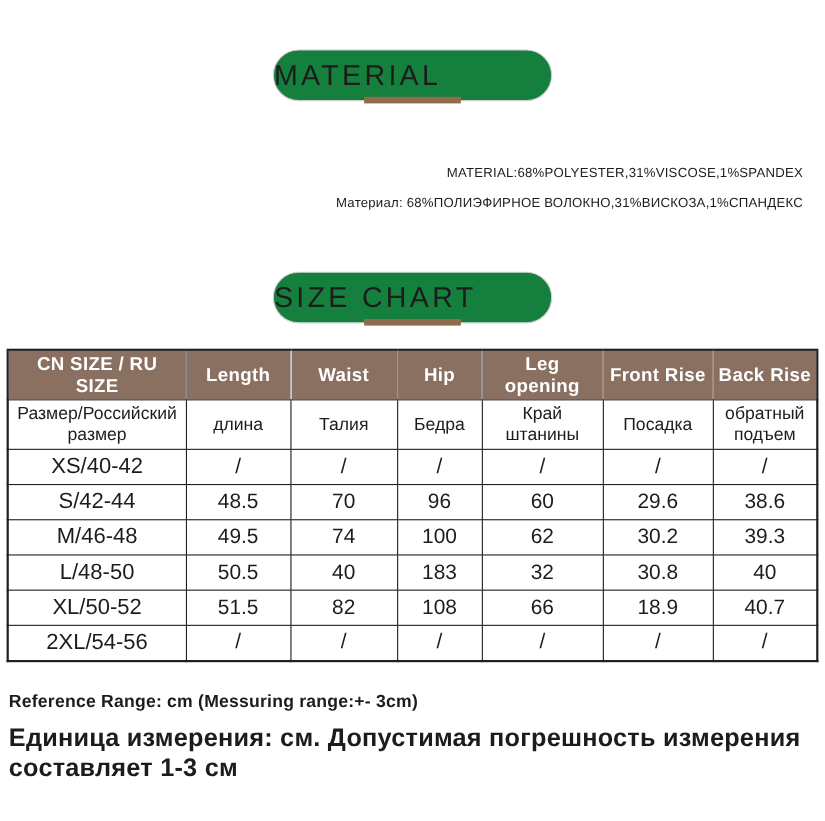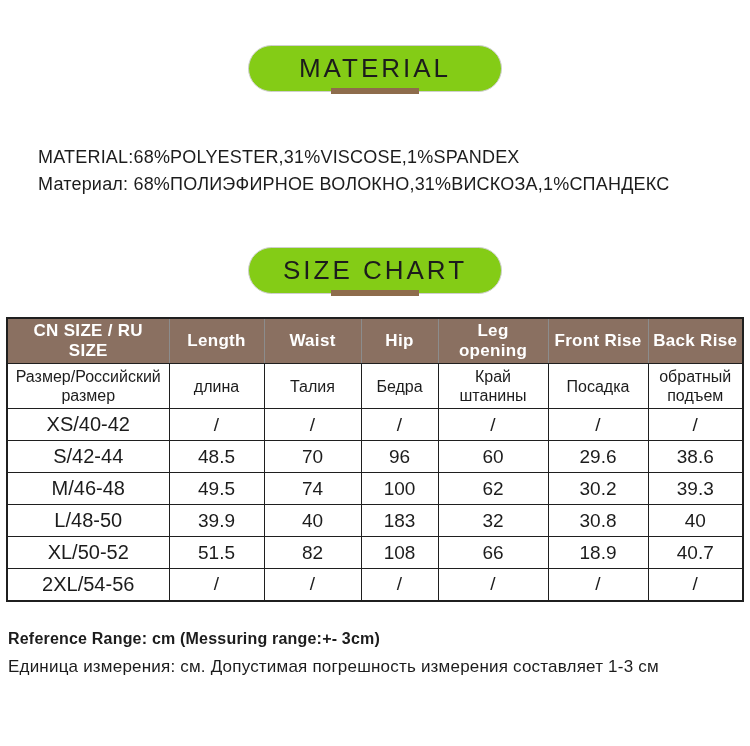--- a/index.html
+++ b/index.html
@@ -11,33 +11,33 @@
   :root{
     --brown-header:#8a7061;
     --accent-bar:#8e6c4c;
     --pill-border:#cfcfcf;
     --grid:#1f1f1f;
     --hdr-divider:#8c8c8c;
   }
   .pill{
     position:relative;width:252px;margin:0 auto;
     border:1px solid var(--pill-border);border-radius:26px;
-    background:#84cc16;text-align:center;
+    background:#15803d;
     font-size:26px;letter-spacing:3px;line-height:45px;height:45px;
     color:#1c1c1c;font-weight:500;
   }
   .pill-material{margin-top:45px;}
   .pill-size{margin-top:49px;}
   .pill .bar{
     position:absolute;left:50%;bottom:-3px;transform:translateX(-50%);
     width:88px;height:6px;background:var(--accent-bar);
   }
   .material-text{
     margin:52px 20px 0 38px;
-    font-size:18px;line-height:27px;letter-spacing:0.2px;
+    font-size:12px;line-height:27px;letter-spacing:0.2px;text-align:right;
   }
   table.size-chart{
     width:736px;margin:23px auto 0 auto;
     border-collapse:collapse;table-layout:fixed;
     border:2px solid var(--grid);
   }
   .size-chart col.c0{width:162px}
   .size-chart col.c1{width:95px}
   .size-chart col.c2{width:97px}
   .size-chart col.c3{width:77px}
@@ -60,21 +60,21 @@
   }
   .size-chart tr.r-ru{height:45px;padding-left:26px;}
   .size-chart tr.r-ru th{
     font-size:16px;font-weight:400;white-space:pre-line;line-height:19px;
   }
   .size-chart tbody tr{height:32px;}
   .size-chart td{font-size:19px;}
   .size-chart td.size-label{font-size:20px;}
   .footnotes{margin:18px 10px 0 8px;}
   .footnote-en{font-size:16px;font-weight:700;letter-spacing:0.2px;margin-top:28px;}
-  .footnote-ru{font-size:17px;font-weight:400;margin-top:9px;letter-spacing:0.2px;}
+  .footnote-ru{font-size:23px;font-weight:700;margin-top:9px;letter-spacing:0.2px;}
 </style>
 </head>
 <body>
 
 <div>
 
   <div class="pill pill-material">
     <span>MATERIAL</span>
     <div class="bar"></div>
   </div>
@@ -145,21 +145,21 @@
           <td class="size-label">M/46-48</td>
           <td>49.5</td>
           <td>74</td>
           <td>100</td>
           <td>62</td>
           <td>30.2</td>
           <td>39.3</td>
         </tr>
         <tr>
           <td class="size-label">L/48-50</td>
-          <td>39.9</td>
+          <td>50.5</td>
           <td>40</td>
           <td>183</td>
           <td>32</td>
           <td>30.8</td>
           <td>40</td>
         </tr>
         <tr>
           <td class="size-label">XL/50-52</td>
           <td>51.5</td>
           <td>82</td>

